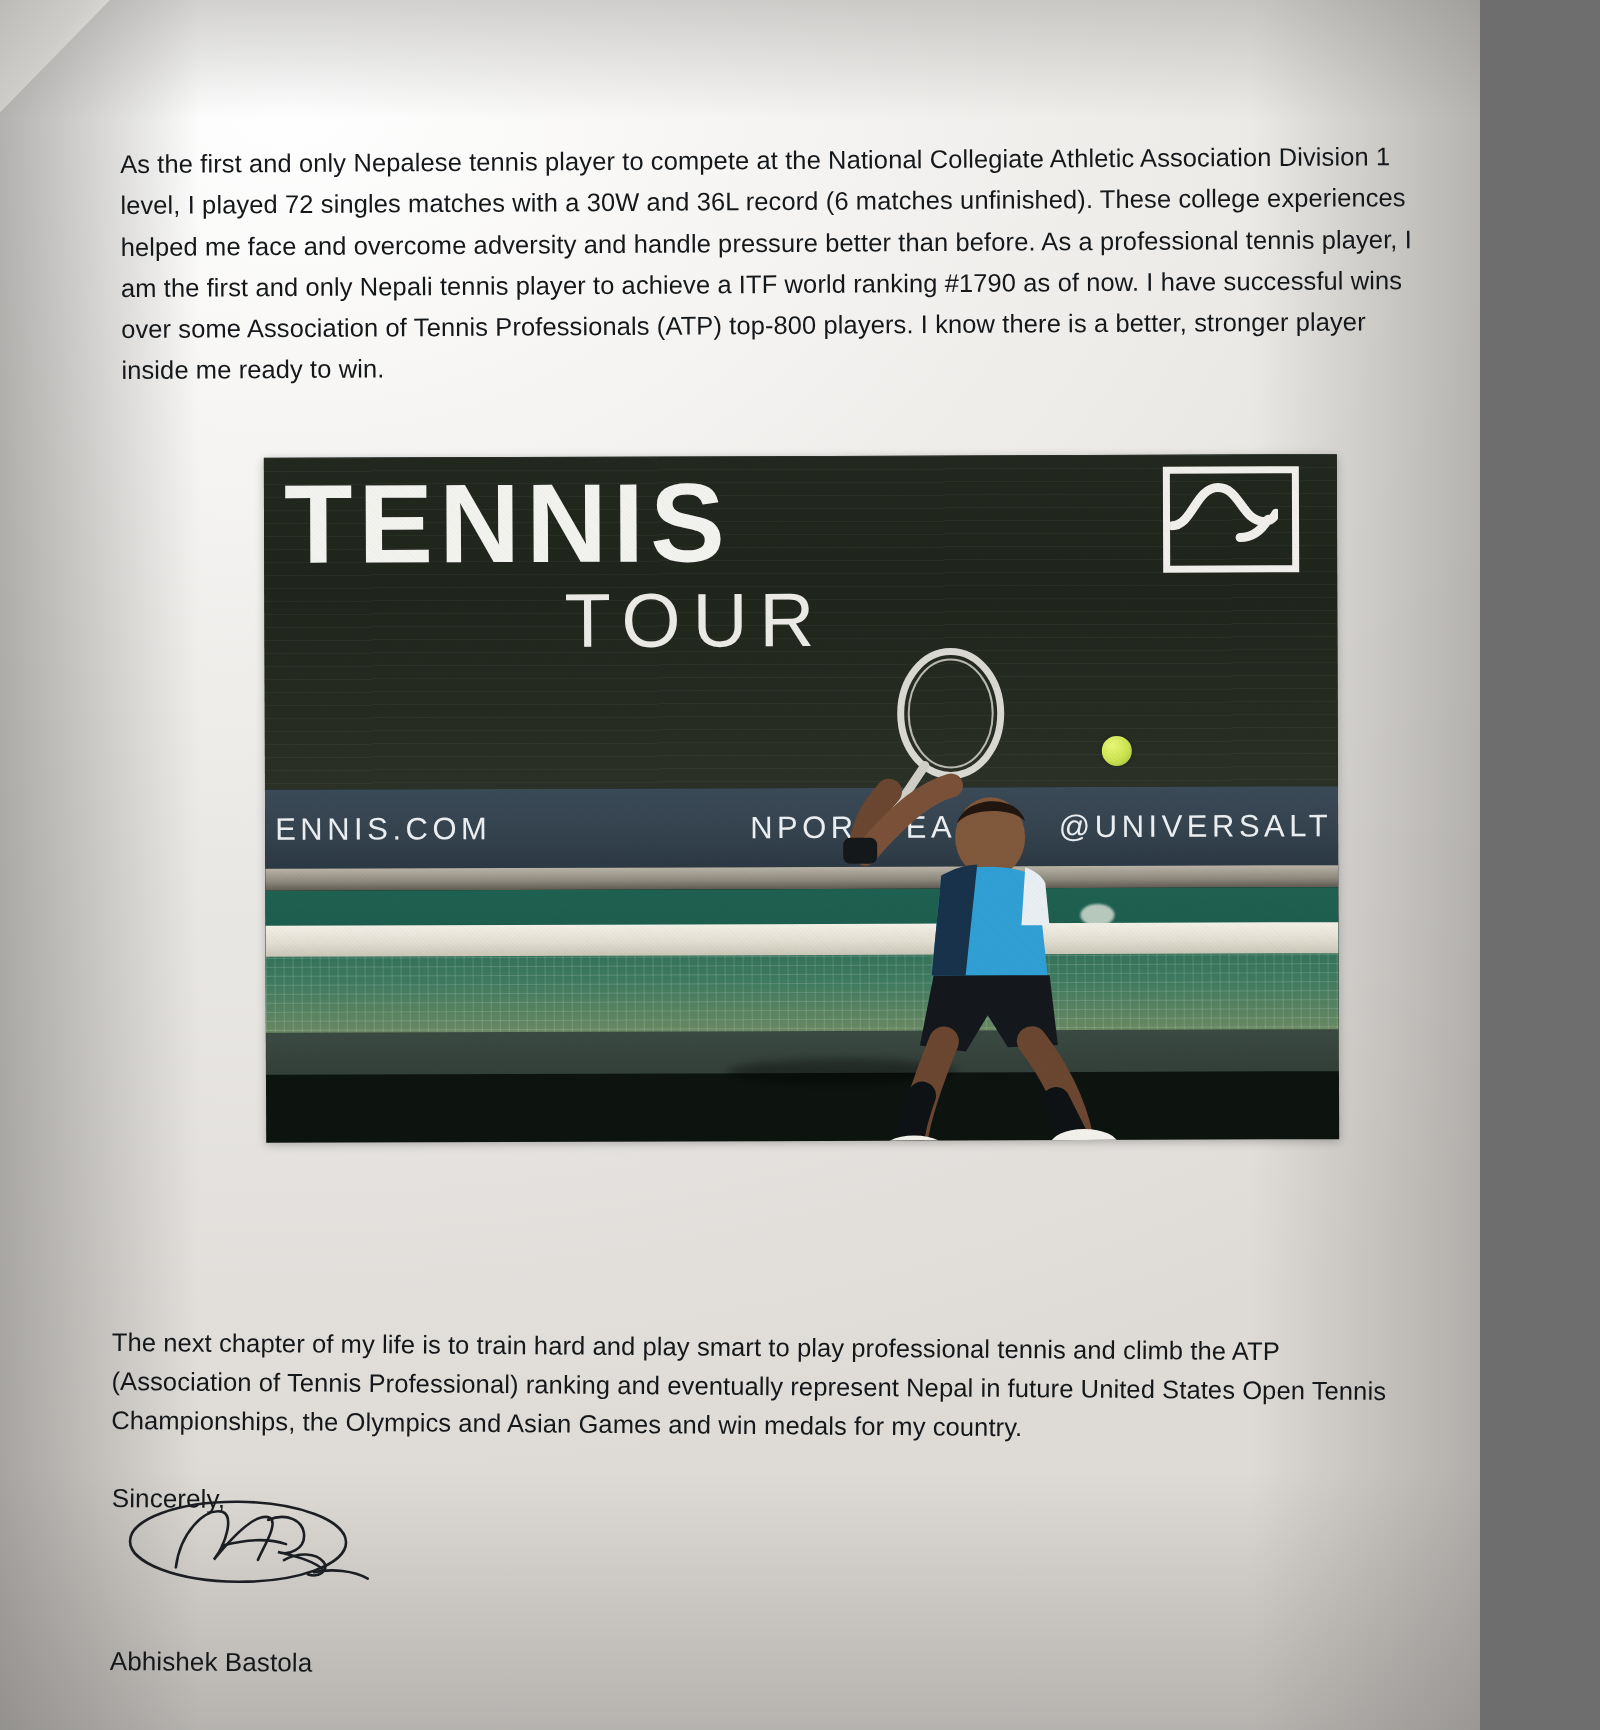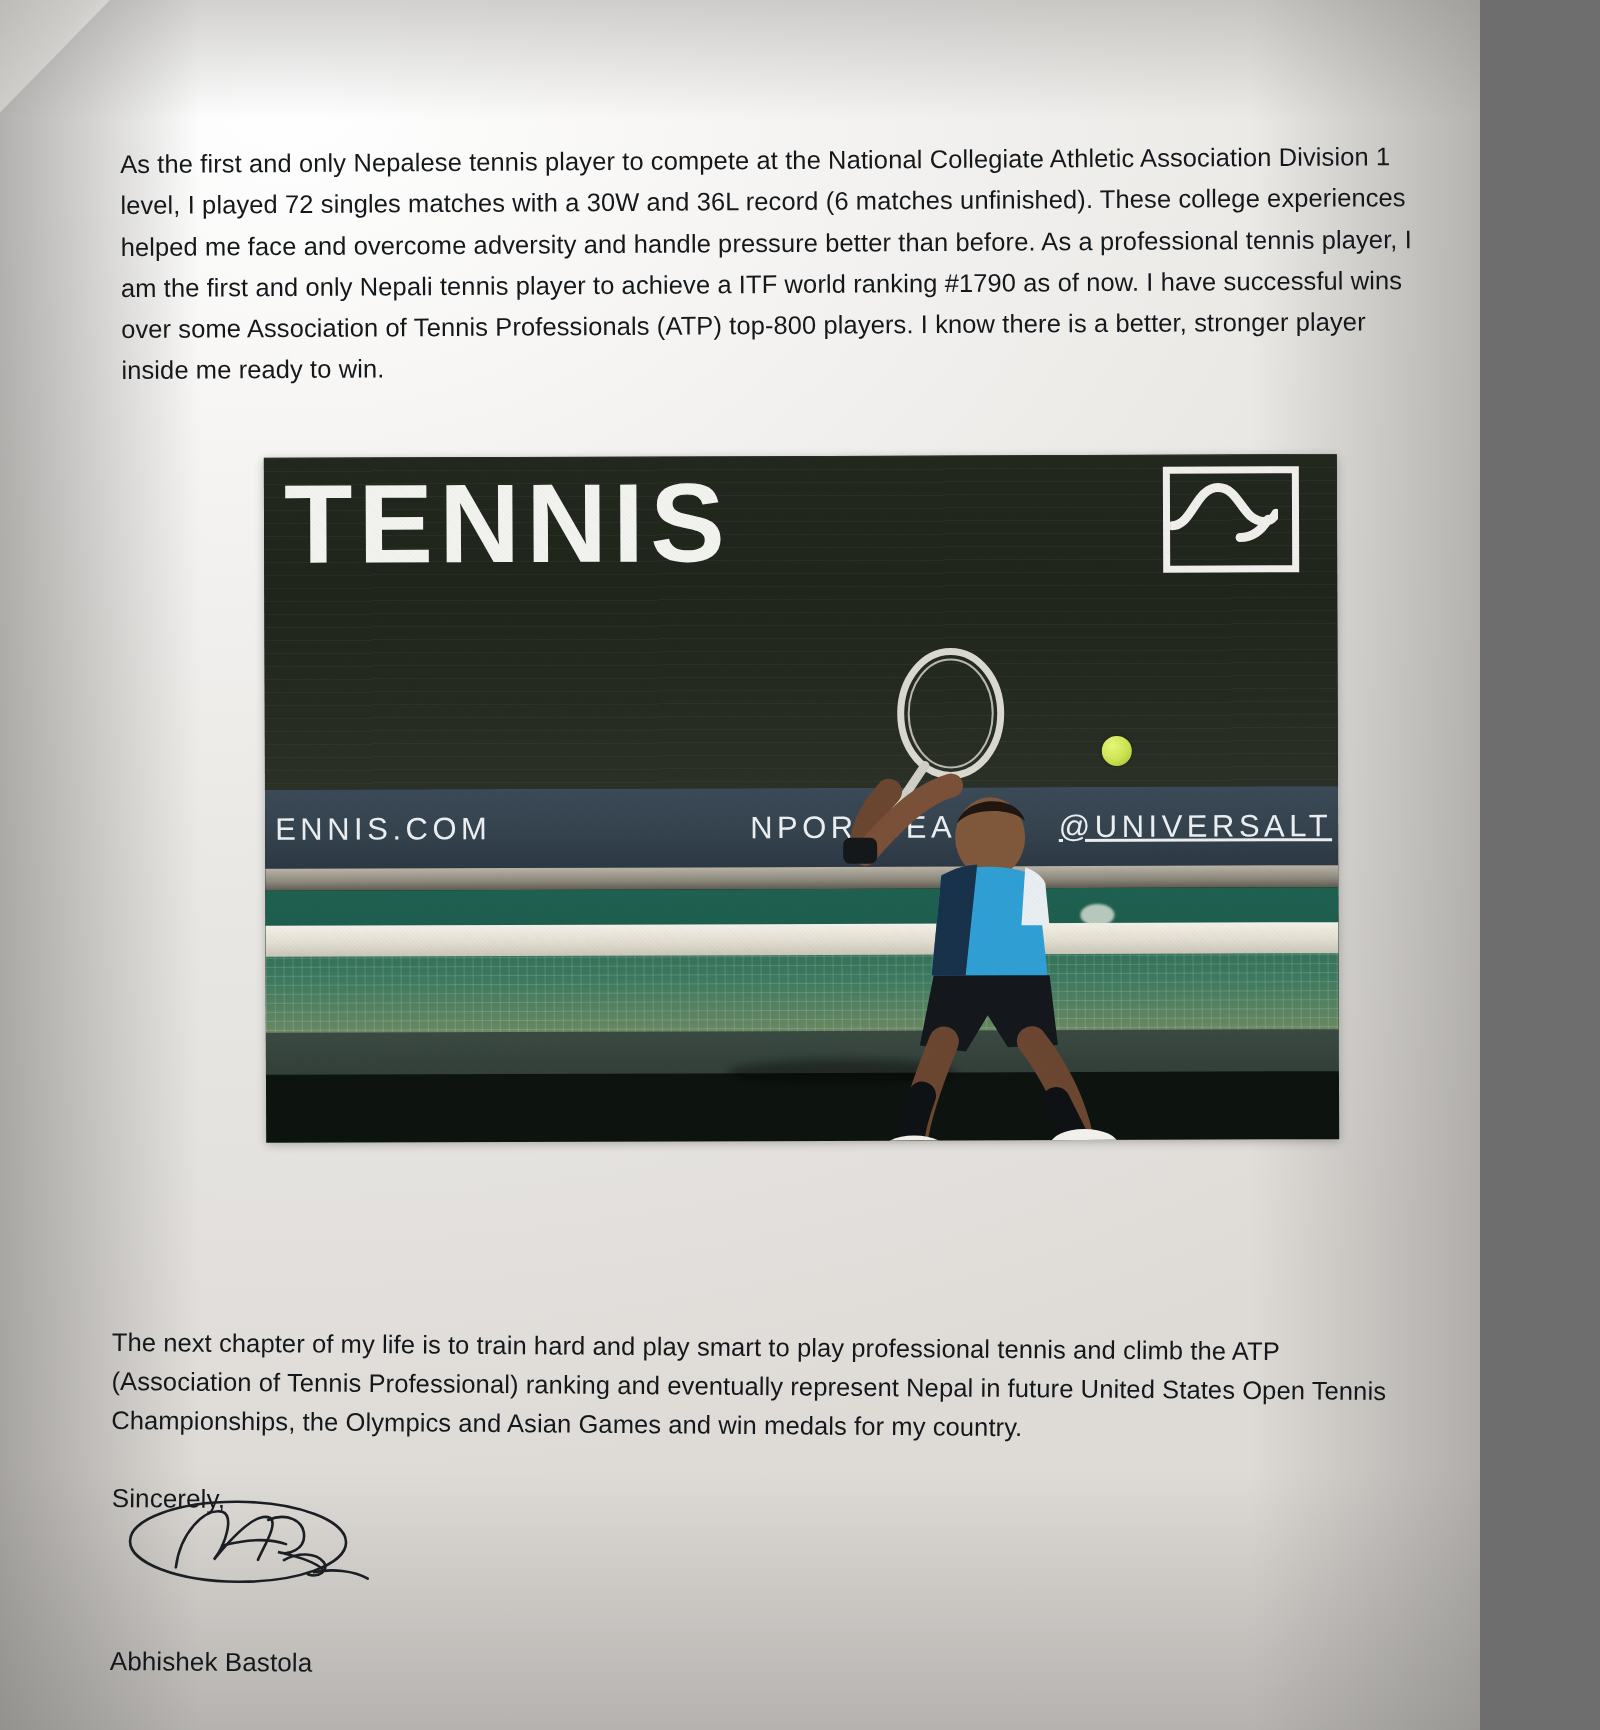--- a/index.html
+++ b/index.html
@@ -181,21 +181,21 @@
     top: 50%;
     transform: translateY(-50%);
     color: #eceff1;
     font-size: 31px;
     letter-spacing: 4.5px;
     font-family: "Liberation Sans", sans-serif;
     white-space: nowrap;
   }
   .bt-1 { left: 10px; }
   .bt-2 { left: 485px; }
-  .bt-3 { right: 6px; text-decoration: underline; }
+  .bt-3 { right: 6px; }
 
   .ledge {
     position: absolute; left: 0; top: 60%; width: 100%; height: 3.2%;
     background: linear-gradient(180deg, #b9b4a7 0%, #8d887c 60%, #5f5b52 100%);
   }
 
   
   .court-far {
     position: absolute; left: 0; top: 63.2%; width: 100%; height: 10%;
     background: linear-gradient(180deg, #1f6150 0%, #1b5b4c 100%);
@@ -270,20 +270,21 @@
 
   <div class="doc">
 
     <p class="para" id="para-top">As the first and only Nepalese tennis player to compete at the National Collegiate Athletic Association Division 1 level, I played 72 singles matches with a 30W and 36L record (6 matches unfinished). These college experiences helped me face and overcome adversity and handle pressure better than before. As a professional tennis player, I am the first and only Nepali tennis player to achieve a ITF world ranking #1790 as of now. I have successful wins over some Association of Tennis Professionals (ATP) top-800 players. I know there is a better, stronger player inside me ready to win.</p>
 
     <div class="photo-frame">
       <div class="wall"></div>
 
       <div class="banner-tennis">TENNIS</div>
 
+      <div class="banner-tour">TOUR</div>
 
       <div class="logo-box">
         <svg width="108" height="78" viewBox="0 0 108 78" aria-hidden="true">
           <path d="M2 52 C 22 52, 26 14, 48 14 C 70 14, 72 48, 94 48 C 100 48, 104 44, 106 40" fill="none" stroke="#f0efeb" stroke-width="9" stroke-linecap="round"></path>
           <path d="M70 64 C 84 64, 92 56, 98 46" fill="none" stroke="#f0efeb" stroke-width="9" stroke-linecap="round"></path>
         </svg>
       </div>
 
       <div class="band">
         <span class="band-text bt-1">ENNIS.COM</span>

